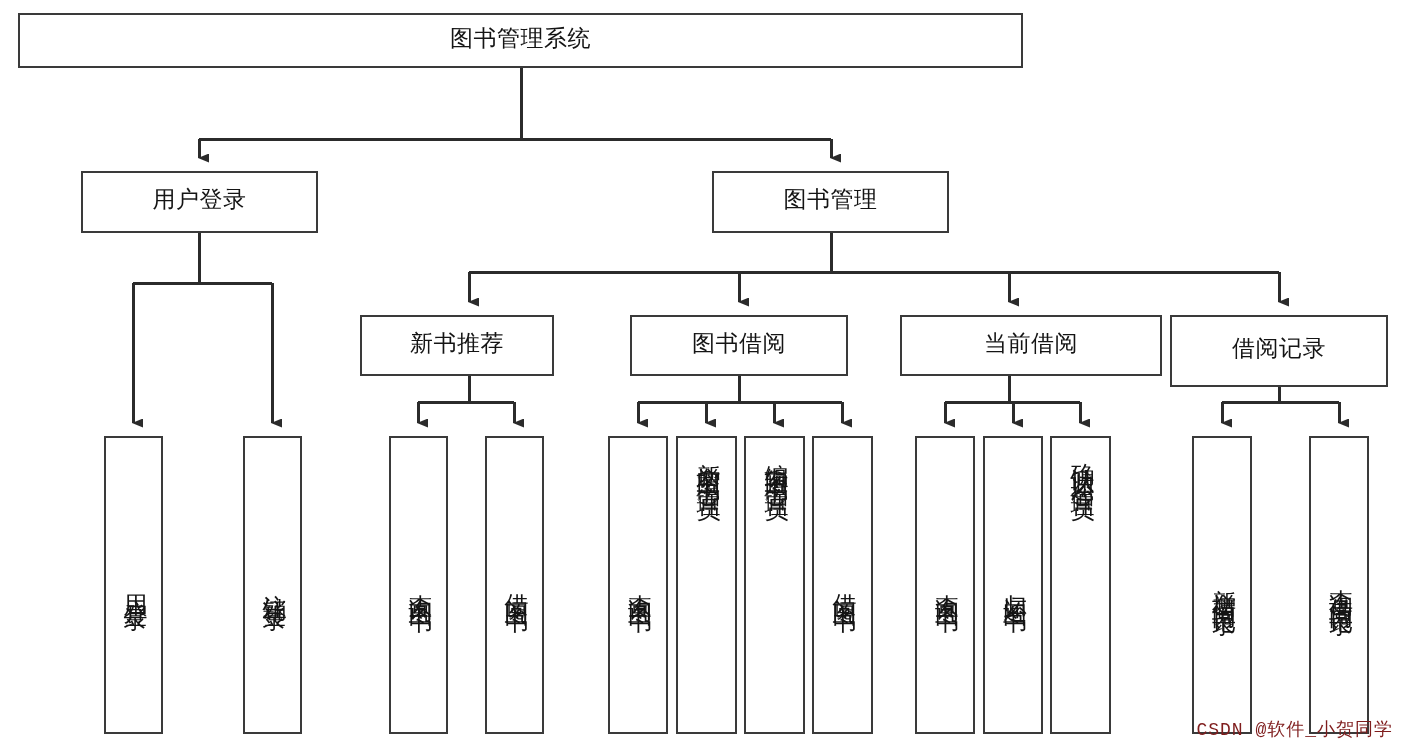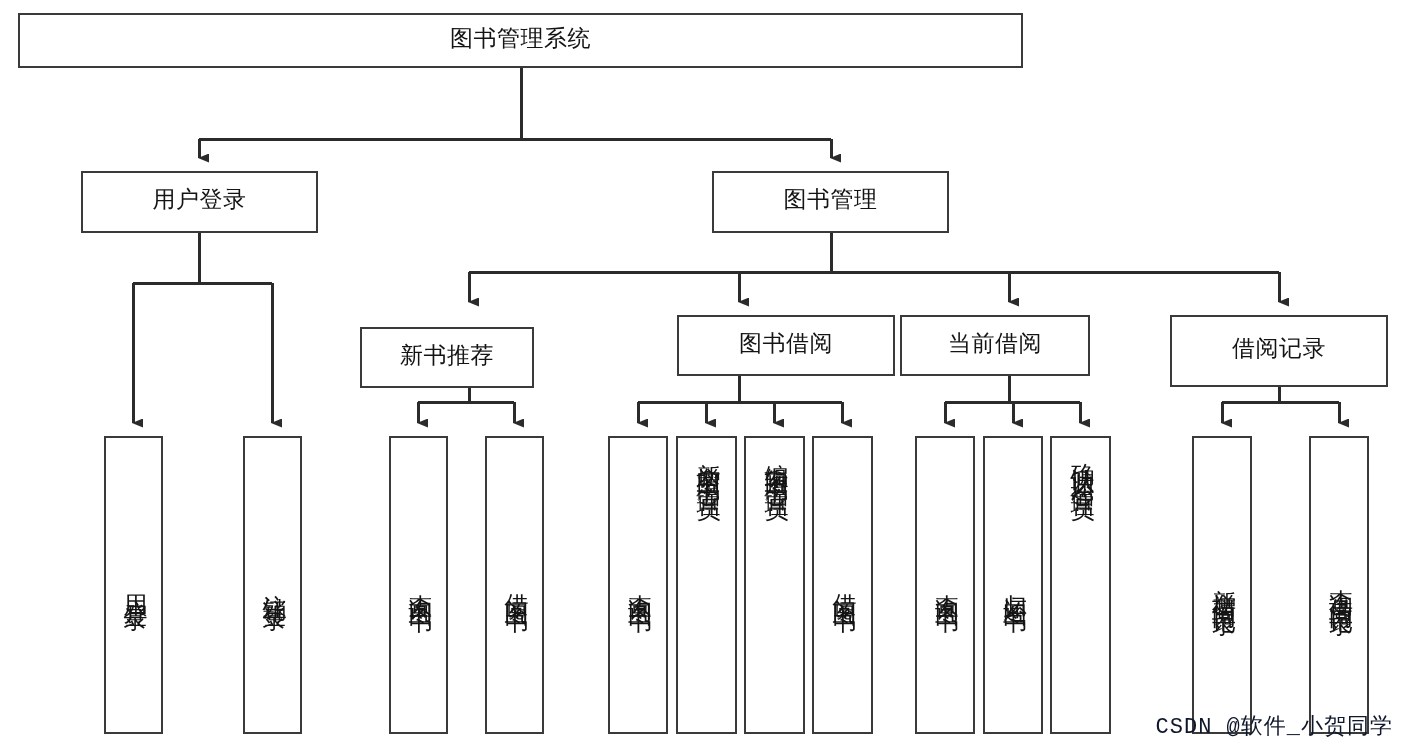--- a/index.html
+++ b/index.html
@@ -55,22 +55,22 @@
     max-height: 100%;
   }
   .leaf.leaf-center {
     align-items: center;
     padding-top: 0;
   }
   #watermark {
     position: absolute;
     right: 12px;
     bottom: 6px;
-    font-size: 22px;
-    color: #0f172a;
+    font-size: 18px;
+    color: #7f1d1d;
     letter-spacing: 1px;
     white-space: nowrap;
     pointer-events: none;
   }
 </style>
 </head>
 <body>
 
 <div id="canvas">
 
@@ -131,29 +131,29 @@
   </div>
 
   <div class="node-box" style="left:81px; top:171px; width:237px; height:62px;">
     <span class="node-label">用户登录</span>
   </div>
 
   <div class="node-box" style="left:712px; top:171px; width:237px; height:62px;align-items:center;">
     <span class="node-label">图书管理</span>
   </div>
 
-  <div class="node-box" style="left:360px; top:327px; width:174px; height:61px;align-items:center;">
+  <div class="node-box" style="left:360px; top:315px; width:194px; height:61px;align-items:center;">
     <span class="node-label">新书推荐</span>
   </div>
 
-  <div class="node-box" style="left:630px; top:315px; width:218px; height:61px;margin-left:47px;">
+  <div class="node-box" style="left:630px; top:315px; width:218px; height:61px;">
     <span class="node-label">图书借阅</span>
   </div>
 
-  <div class="node-box" style="left:900px; top:315px; width:190px; height:61px;">
+  <div class="node-box" style="left:900px; top:315px; width:262px; height:61px;">
     <span class="node-label">当前借阅</span>
   </div>
 
   <div class="node-box" style="left:1170px; top:315px; width:218px; height:72px;">
     <span class="node-label">借阅记录</span>
   </div>
 
   <div class="node-box leaf leaf-center" style="left:104px; top:436px; width:59px; height:298px;">
     <span class="node-label">用户登录</span>
   </div>

